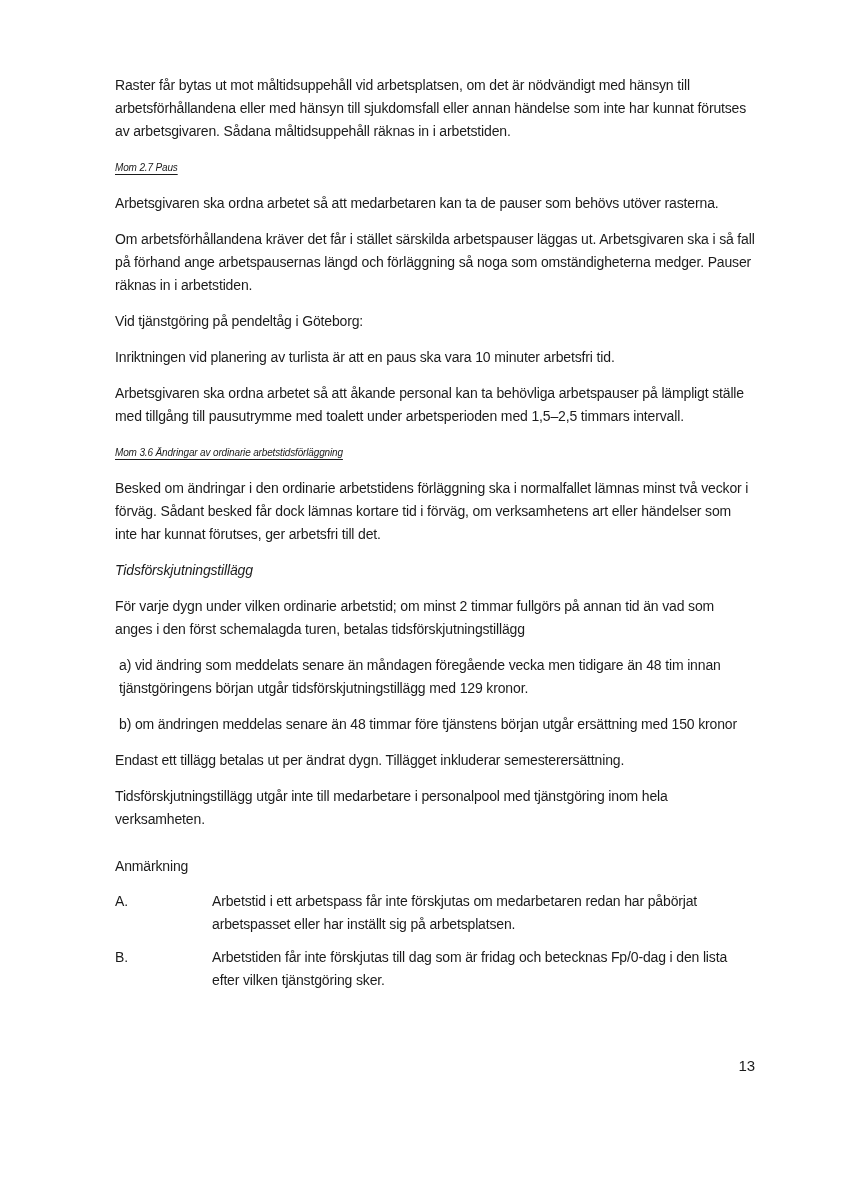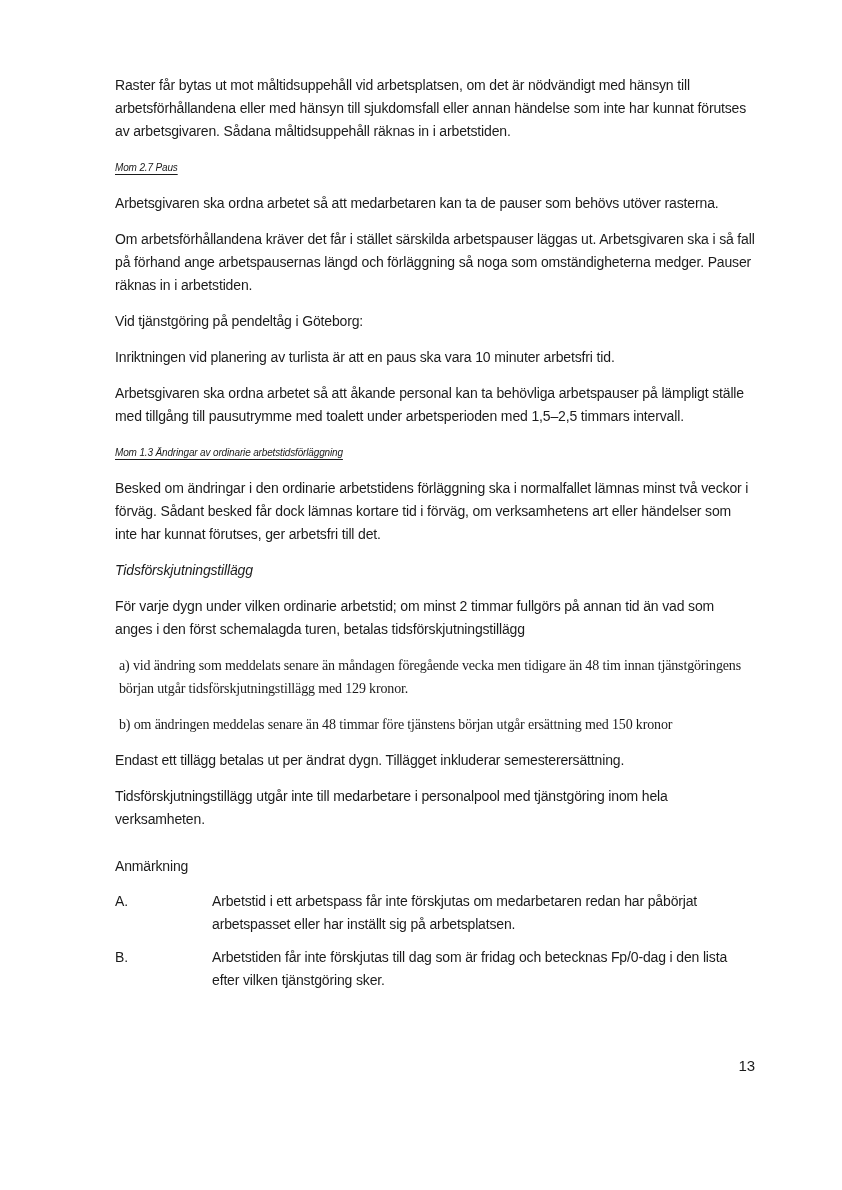--- a/index.html
+++ b/index.html
@@ -40,21 +40,20 @@
   }
   .heading-it {
     font-style: italic;
     font-weight: normal;
     font-size: 14px;
     line-height: 23px;
     margin: 0 0 13px 0;
   }
   .indent-a {
     padding-left: 4px;
-    font-family: Liberation Serif, serif;
   }
   .annotation {
     margin-top: 24px;
     font-size: 14px;
     line-height: 23px;
   }
   .ann-title {
     margin: 0 0 12px 0;
   }
   .ann-item {
@@ -88,21 +87,21 @@
     <p class="para">Arbetsgivaren ska ordna arbetet så att medarbetaren kan ta de pauser som behövs utöver rasterna.</p>
 
     <p class="para">Om arbetsförhållandena kräver det får i stället särskilda arbetspauser läggas ut. Arbetsgivaren ska i så fall på förhand ange arbetspausernas längd och förläggning så noga som omständigheterna medger. Pauser räknas in i arbetstiden.</p>
 
     <p class="para">Vid tjänstgöring på pendeltåg i Göteborg:</p>
 
     <p class="para">Inriktningen vid planering av turlista är att en paus ska vara 10 minuter arbetsfri tid.</p>
 
     <p class="para">Arbetsgivaren ska ordna arbetet så att åkande personal kan ta behövliga arbetspauser på lämpligt ställe med tillgång till pausutrymme med toalett under arbetsperioden med 1,5–2,5 timmars intervall.</p>
 
-    <h2 class="heading-ul">Mom 1.3 Ändringar av ordinarie arbetstidsförläggning</h2>
+    <h2 class="heading-ul">Mom 3.6 Ändringar av ordinarie arbetstidsförläggning</h2>
 
     <p class="para">Besked om ändringar i den ordinarie arbetstidens förläggning ska i normalfallet lämnas minst två veckor i förväg. Sådant besked får dock lämnas kortare tid i förväg, om verksamhetens art eller händelser som inte har kunnat förutses, ger arbetsfri till det.</p>
 
     <h3 class="heading-it">Tidsförskjutningstillägg</h3>
 
     <p class="para">För varje dygn under vilken ordinarie arbetstid; om minst 2 timmar fullgörs på annan tid än vad som anges i den först schemalagda turen, betalas tidsförskjutningstillägg</p>
 
     <p class="para indent-a">a) vid ändring som meddelats senare än måndagen föregående vecka men tidigare än 48 tim innan tjänstgöringens början utgår tidsförskjutningstillägg med 129 kronor.</p>
 
     <p class="para indent-a">b) om ändringen meddelas senare än 48 timmar före tjänstens början utgår ersättning med 150 kronor</p>

